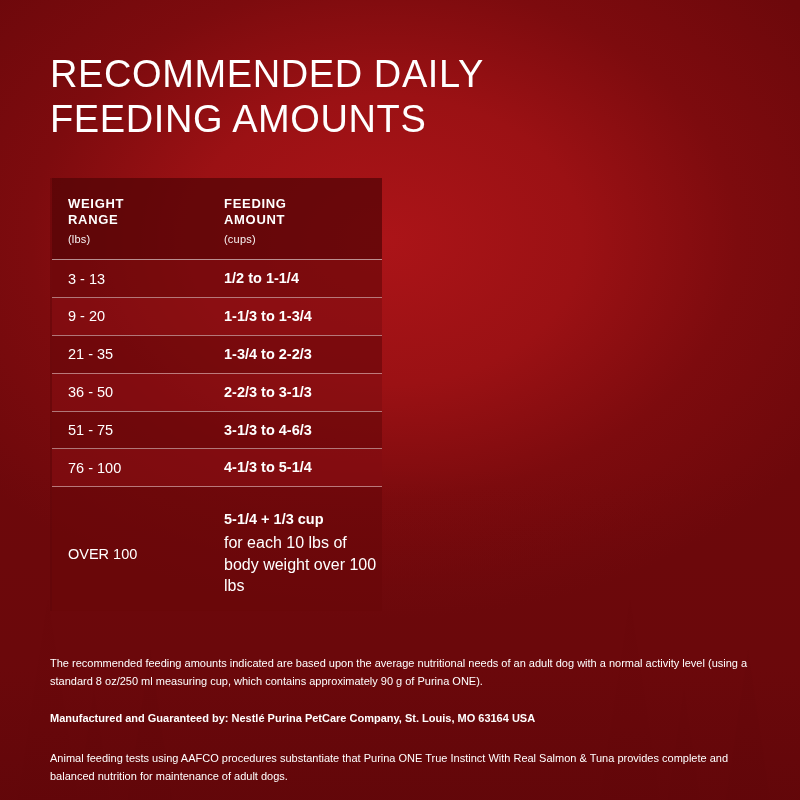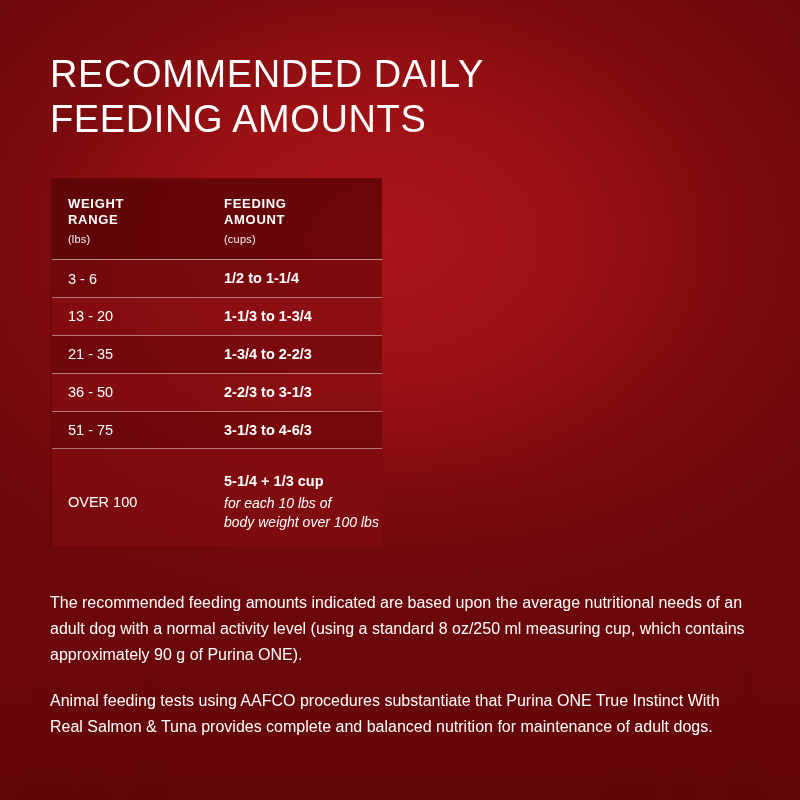--- a/index.html
+++ b/index.html
@@ -103,28 +103,28 @@
   }
   .row:nth-child(odd) td { background: rgba(150,18,22,0.45); }
   .row:nth-child(even) td { background: rgba(112,8,11,0.45); }
   .row.last td {
     border-bottom: none;
     padding-top: 23px;
     padding-bottom: 14px;
   }
   .col-w { width: 140px; }
   .amt-main { font-size: 14.5px; line-height: 1.3; font-weight: bold; }
-  .amt-sub { font-size: 14px; line-height: 1.35; margin-top: 3px; white-space: pre-line; font-style: italic; }
+  .amt-sub { font-size: 16px; line-height: 1.35; margin-top: 3px; white-space: pre-line; }
 
   .notes {
     margin-top: 44px;
     width: 700px;
   }
   .note {
-    font-size: 16px;
+    font-size: 11px;
     line-height: 1.62;
     margin: 0 0 20px 0;
     color: #ffffff;
   }
   .note.bold { font-weight: bold; margin-bottom: 22px; }
 </style>
 </head>
 <body>
 
 <div class="page">
@@ -151,59 +151,66 @@
             <div class="h-sub">(lbs)</div>
           </td>
           <td>
             <div class="h-main">FEEDING
 AMOUNT</div>
             <div class="h-sub">(cups)</div>
           </td>
         </tr>
 
         <tr class="row">
-          <td class="col-w">3 - 6</td>
+          <td class="col-w">3 - 13</td>
           <td>
             <div class="amt-main">1/2 to 1-1/4</div>
           </td>
         </tr>
         <tr class="row">
-          <td class="col-w">13 - 20</td>
+          <td class="col-w">9 - 20</td>
           <td>
             <div class="amt-main">1-1/3 to 1-3/4</div>
           </td>
         </tr>
         <tr class="row">
           <td class="col-w">21 - 35</td>
           <td>
             <div class="amt-main">1-3/4 to 2-2/3</div>
           </td>
         </tr>
         <tr class="row">
           <td class="col-w">36 - 50</td>
           <td>
             <div class="amt-main">2-2/3 to 3-1/3</div>
           </td>
         </tr>
         <tr class="row">
           <td class="col-w">51 - 75</td>
           <td>
             <div class="amt-main">3-1/3 to 4-6/3</div>
+          </td>
+        </tr>
+        <tr class="row">
+          <td class="col-w">76 - 100</td>
+          <td>
+            <div class="amt-main">4-1/3 to 5-1/4</div>
           </td>
         </tr>
         <tr class="row last">
           <td class="col-w">OVER 100</td>
           <td>
             <div class="amt-main">5-1/4 + 1/3 cup</div>
             <div class="amt-sub">for each 10 lbs of
 body weight over 100 lbs</div>
           </td>
         </tr>
       </tbody>
         </table>
     </div>
 
     <div class="notes">
       <p class="note">The recommended feeding amounts indicated are based upon the average nutritional needs of an adult dog with a normal activity level (using a standard 8 oz/250 ml measuring cup, which contains approximately 90 g of Purina ONE).</p>
+      <p class="note bold">Manufactured and Guaranteed by: Nestlé Purina PetCare Company, St. Louis, MO 63164 USA</p>
       <p class="note">Animal feeding tests using AAFCO procedures substantiate that Purina ONE True Instinct With Real Salmon &amp; Tuna provides complete and balanced nutrition for maintenance of adult dogs.</p>
     </div>
   </div>
 </div>
 
 </body></html>

